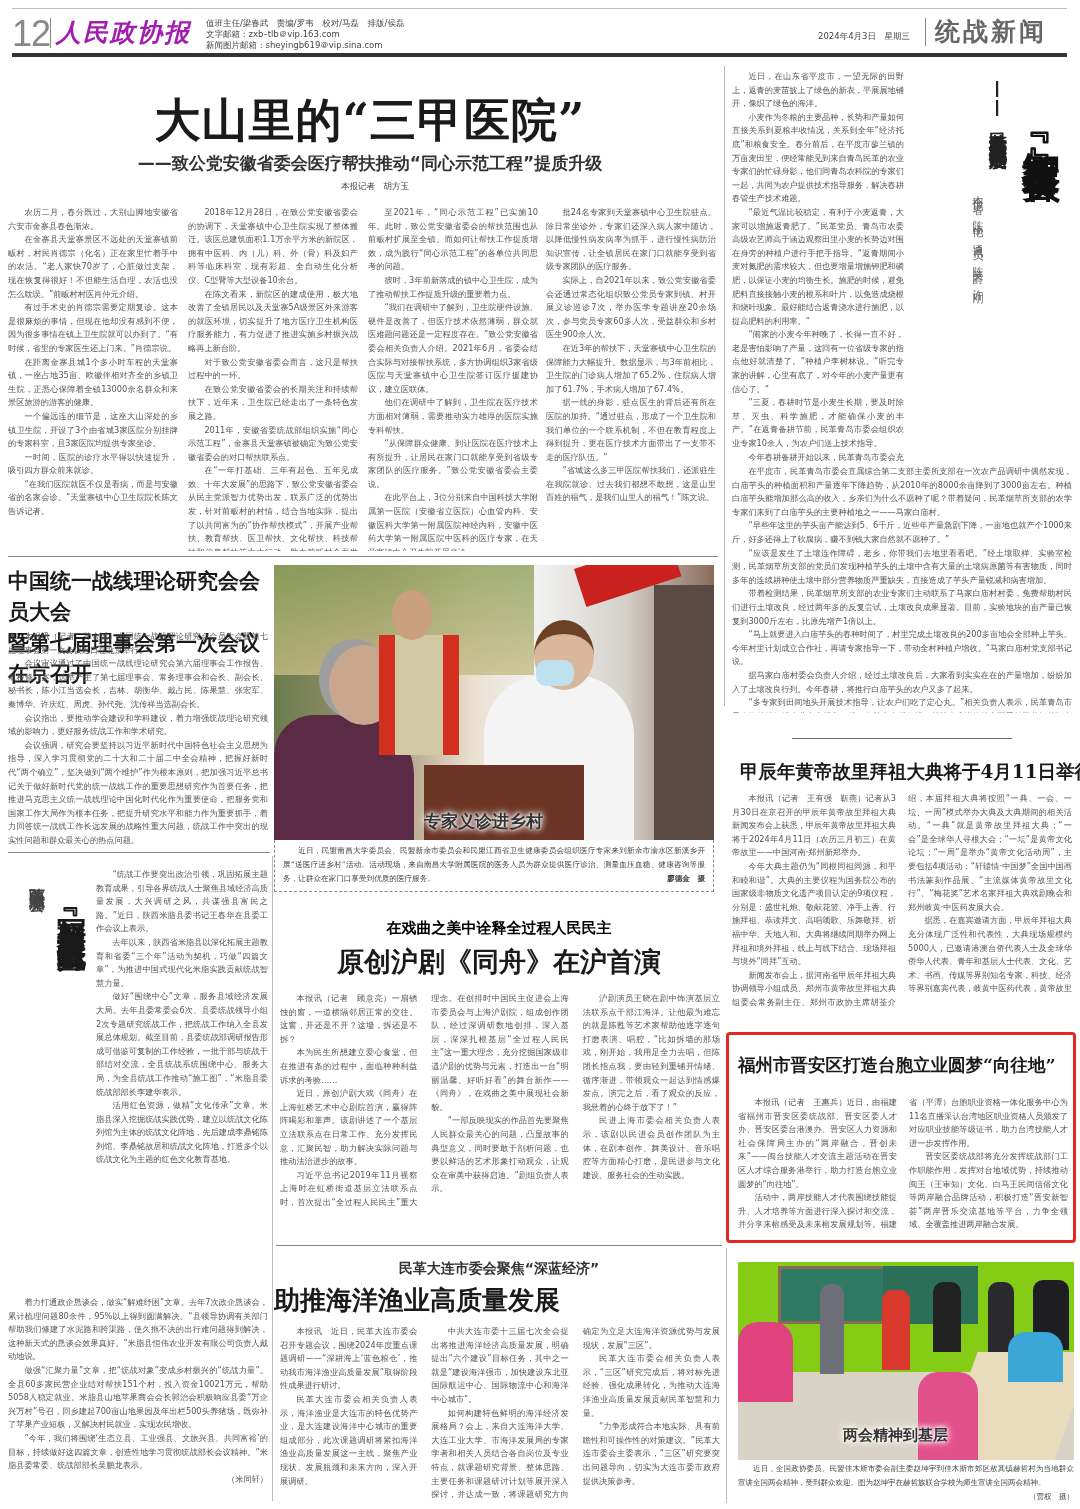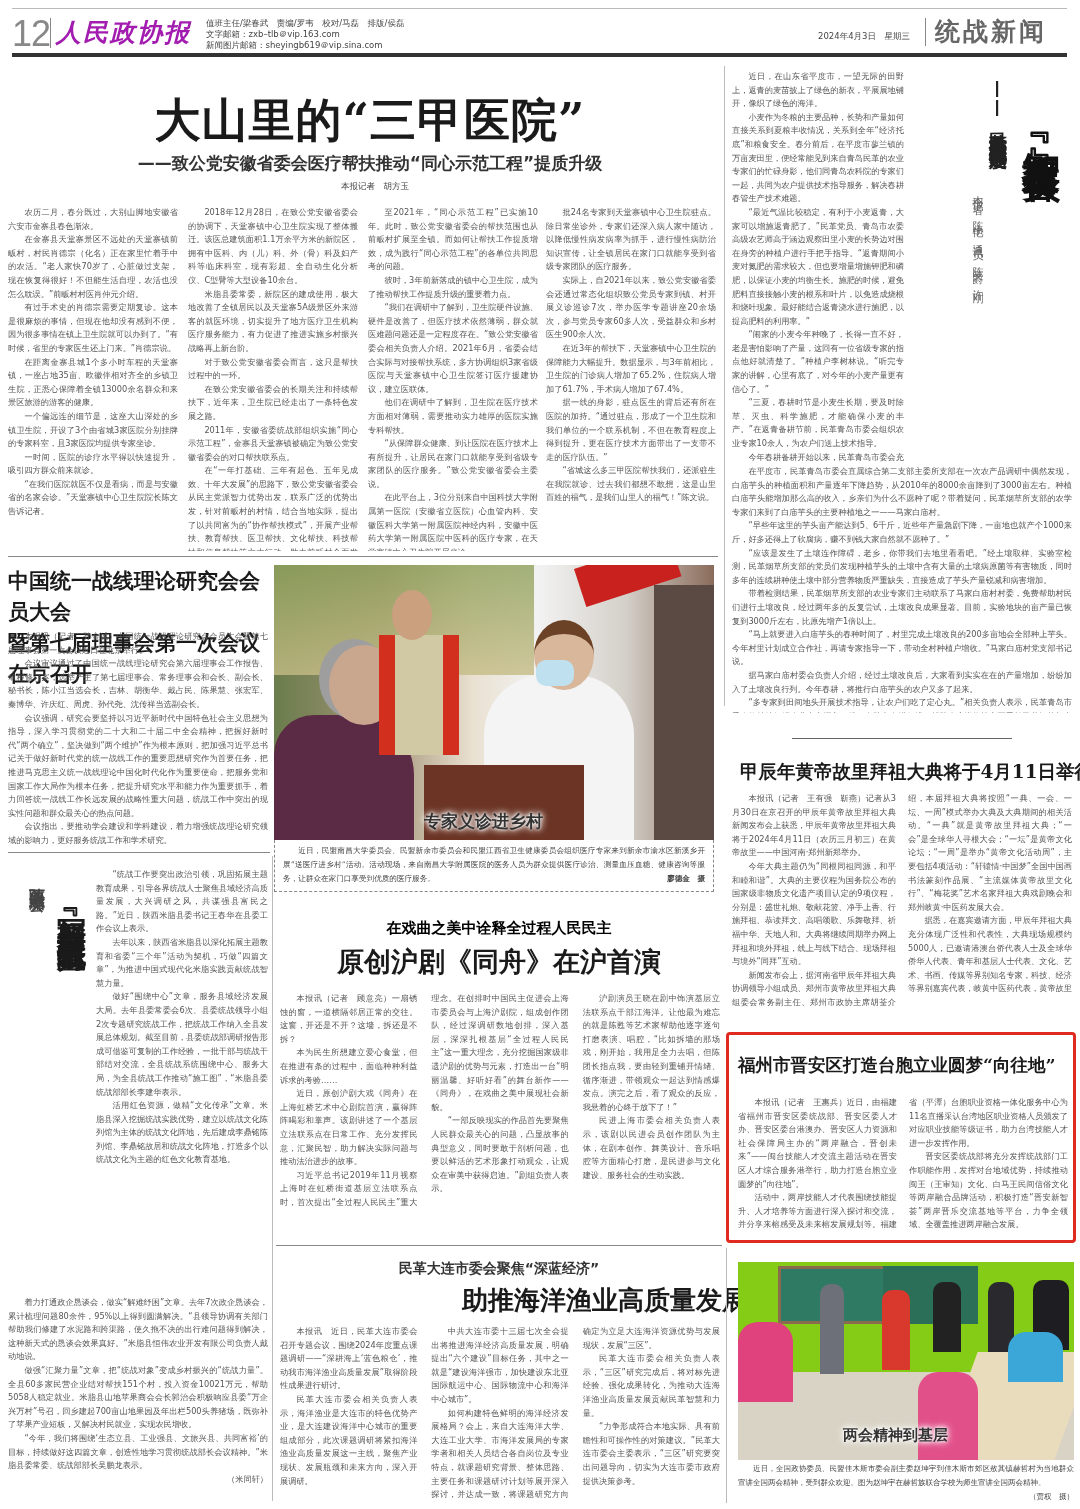--- a/index.html
+++ b/index.html
@@ -44,21 +44,21 @@
   <p>农历二月，春分既过，大别山脚地安徽省六安市金寨县春色渐浓。</p>
   <p>在金寨县天堂寨景区不远处的天堂寨镇前畈村，村民肖德宗（化名）正在家里忙着手中的农活。“老人家快70岁了，心脏做过支架，现在恢复得很好！不但能生活自理，农活也没怎么耽误。”前畈村村医肖仲元介绍。</p>
   <p>有过手术史的肖德宗需要定期复诊。这本是很麻烦的事情，但现在他却没有感到不便，因为很多事情在镇上卫生院就可以办到了。“有时候，省里的专家医生还上门来。”肖德宗说。</p>
   <p>在距离金寨县城1个多小时车程的天堂寨镇，一座占地35亩、欧徽伴相对齐全的乡镇卫生院，正悉心保障着全镇13000余名群众和来景区旅游的游客的健康。</p>
   <p>一个偏远连的细节是，这座大山深处的乡镇卫生院，开设了3个由省城3家医院分别挂牌的专家科室，且3家医院均提供专家坐诊。</p>
   <p>一时间，医院的诊疗水平得以快速提升，吸引四方群众前来就诊。</p>
   <p>“在我们医院就医不仅是看病，而是与安徽省的名家会诊。”天堂寨镇中心卫生院院长陈文告诉记者。</p>
 </div>
 <div class="col body-text" style="left:188px;top:206px;width:170px;height:345px;">
   <p>2018年12月28日，在致公党安徽省委会的协调下，天堂寨镇中心卫生院实现了整体搬迁。该医总建筑面积1.1万余平方米的新院区，拥有中医科、内（儿）科、外（骨）科及妇产科等临床科室，现有彩超、全自动生化分析仪、C型臂等大型设备10余台。</p>
-  <p>米脂县委常委，新院区的建成使用，极大地改善了全镇居民以及天堂寨5A级景区外来游客的就医环境，切实提升了地方医疗卫生机构医疗服务能力，有力促进了推进实施乡村振兴战略再上新台阶。</p>
+  <p>在陈文看来，新院区的建成使用，极大地改善了全镇居民以及天堂寨5A级景区外来游客的就医环境，切实提升了地方医疗卫生机构医疗服务能力，有力促进了推进实施乡村振兴战略再上新台阶。</p>
   <p>对于致公党安徽省委会而言，这只是帮扶过程中的一环。</p>
   <p>在致公党安徽省委会的长期关注和持续帮扶下，近年来，卫生院已经走出了一条特色发展之路。</p>
   <p>2011年，安徽省委统战部组织实施“同心示范工程”，金寨县天堂寨镇被确定为致公党安徽省委会的对口帮扶联系点。</p>
   <p>在“一年打基础、三年有起色、五年见成效、十年大发展”的思路下，致公党安徽省委会从民主党派智力优势出发，联系广泛的优势出发，针对前畈村的村情，结合当地实际，提出了以共同富为的“协作帮扶模式”，开展产业帮扶、教育帮扶、医卫帮扶、文化帮扶、科技帮扶和信息帮扶等六大行动，助力前畈村全面发展。</p>
 </div>
 <div class="col body-text" style="left:368px;top:206px;width:170px;height:345px;">
   <p>至2021年，“同心示范工程”已实施10年。此时，致公党安徽省委会的帮扶范围也从前畈村扩展至全镇。而如何让帮扶工作提质增效，成为践行“同心示范工程”的各单位共同思考的问题。</p>
   <p>彼时，3年前新落成的镇中心卫生院，成为了推动帮扶工作提质升级的重要着力点。</p>
   <p>“我们在调研中了解到，卫生院硬件设施、硬件是改善了，但医疗技术依然薄弱，群众就医难题问题还是一定程度存在。”致公党安徽省委会相关负责人介绍。2021年6月，省委会结合实际与对接帮扶系统，多方协调组织3家省级医院与天堂寨镇中心卫生院签订医疗援建协议，建立医联体。</p>
   <p>他们在调研中了解到，卫生院在医疗技术方面相对薄弱，需要推动实力雄厚的医院实施专科帮扶。</p>
@@ -98,22 +98,22 @@
 </div>
 
 <div class="hr" style="left:8px;top:556px;width:710px;height:1px;background:#888;"></div>
 <div class="abs serif" style="left:8px;top:565px;width:260px;font-size:21px;line-height:31px;font-weight:bold;color:#1a1a1a;">
   <div>中国统一战线理论研究会会员大会</div>
   <div>暨第七届理事会第一次会议在京召开</div>
 </div>
 <div class="col body-text" style="left:8px;top:630px;width:260px;height:215px;">
   <p>本报讯（记者　孙金诚）中国统一战线理论研究会会员大会暨第七届理事会第一次会议近日在北京举行。</p>
   <p>会议审议通过了中国统一战线理论研究会第六届理事会工作报告、章程修订案，选举产生了第七届理事会、常务理事会和会长、副会长、秘书长，陈小江当选会长，吉林、胡衡华、戴占民、陈果慧、张宏军、秦博华、许庆红、周虎、孙代尧、沈传祥当选副会长。</p>
+  <p>会议指出，要推动学会建设和学科建设，着力增强统战理论研究领域的影响力，更好服务统战工作和学术研究。</p>
   <p>会议强调，研究会要坚持以习近平新时代中国特色社会主义思想为指导，深入学习贯彻党的二十大和二十届二中全会精神，把握好新时代“两个确立”，坚决做到“两个维护”作为根本原则，把加强习近平总书记关于做好新时代党的统一战线工作的重要思想研究作为首要任务，把推进马克思主义统一战线理论中国化时代化作为重要使命，把服务党和国家工作大局作为根本任务，把提升研究水平和能力作为重要抓手，着力回答统一战线工作长远发展的战略性重大问题，统战工作中突出的现实性问题和群众最关心的热点问题。</p>
-  <p>会议指出，要推动学会建设和学科建设，着力增强统战理论研究领域的影响力，更好服务统战工作和学术研究。</p>
 </div>
 
 <div class="photo" style="left:274px;top:565px;width:440px;height:275px;background:linear-gradient(90deg,#6a7d4c 0%,#a39376 25%,#e9e0d0 45%,#f2f2f2 60%,#d4d0c9 80%,#8a6b5b 100%);">
 
   <div style="position:absolute;left:0;top:0;width:260px;height:110px;background:linear-gradient(180deg,#8fa15c,#c5bc86);opacity:.8;"></div>
 
   <div style="position:absolute;left:300px;top:4px;width:100px;height:40px;background:#c9211e;transform:rotate(-18deg);transform-origin:left top;"></div>
 
   <div style="position:absolute;left:380px;top:20px;width:60px;height:255px;background:#5b4a44;"></div>
 
@@ -179,21 +179,21 @@
 <div class="abs" style="left:726px;top:1032px;width:350px;height:211px;border:3px solid #e02a1f;border-radius:4px;"></div>
 <div class="abs serif" style="left:738px;top:1053px;width:330px;font-size:17.5px;line-height:24px;font-weight:bold;color:#1a1a1a;white-space:nowrap;">福州市晋安区打造台胞立业圆梦“向往地”</div>
 <div class="col body-text" style="left:738px;top:1096px;width:330px;height:140px;column-count:2;column-gap:12px;">
   <p>本报讯（记者　王惠兵）近日，由福建省福州市晋安区委统战部、晋安区委人才办、晋安区委台港澳办、晋安区人力资源和社会保障局主办的“两岸融合，晋创未来”——闽台技能人才交流主题活动在晋安区人才综合服务港举行，助力打造台胞立业圆梦的“向往地”。</p>
   <p>活动中，两岸技能人才代表围绕技能提升、人才培养等方面进行深入探讨和交流，并分享来榕感受及未来榕发展规划等。福建省（平潭）台胞职业资格一体化服务中心为11名直播采认台湾地区职业资格人员颁发了对应职业技能等级证书，助力台湾技能人才进一步发挥作用。</p>
   <p>晋安区委统战部将充分发挥统战部门工作职能作用，发挥对台地域优势，持续推动闽王（王审知）文化、白马王民间信俗文化等两岸融合品牌活动，积极打造“晋安新智荟”两岸晋乐交流基地等平台，力争全领域、全覆盖推进两岸融合发展。</p>
 </div>
 
 <div class="hr" style="left:276px;top:1245px;width:446px;height:1px;background:#888;"></div>
 <div class="abs" style="left:274px;top:1258px;width:450px;text-align:center;font-size:14px;line-height:20px;font-weight:bold;color:#333;">民革大连市委会聚焦“深蓝经济”</div>
-<div class="abs serif" style="left:274px;top:1283px;width:450px;text-align:right;font-size:26px;line-height:34px;font-weight:bold;color:#1a1a1a;margin-left:24px;">助推海洋渔业高质量发展</div>
+<div class="abs serif" style="left:274px;top:1283px;width:450px;text-align:left;font-size:26px;line-height:34px;font-weight:bold;color:#1a1a1a;">助推海洋渔业高质量发展</div>
 <div class="col body-text" style="left:280px;top:1325px;width:440px;height:180px;column-count:3;column-gap:14px;">
   <p>本报讯　近日，民革大连市委会召开专题会议，围绕2024年度重点课题调研——“深耕海上‘蓝色粮仓’，推动我市海洋渔业高质量发展”取得阶段性成果进行研讨。</p>
   <p>民革大连市委会相关负责人表示，海洋渔业是大连市的特色优势产业，是大连建设海洋中心城市的重要组成部分，此次课题调研将紧扣海洋渔业高质量发展这一主线，聚焦产业现状、发展瓶颈和未来方向，深入开展调研。</p>
   <p>中共大连市委十三届七次全会提出将推进海洋经济高质量发展，明确提出“六个建设”目标任务，其中之一就是“建设海洋强市，加快建设东北亚国际航运中心、国际物流中心和海洋中心城市”。</p>
   <p>如何构建特色鲜明的海洋经济发展格局？会上，来自大连海洋大学、大连工业大学、市海洋发展局的专家学者和相关人员结合各自岗位及专业特点，就课题研究背景、整体思路、主要任务和课题研讨计划等展开深入探讨，并达成一致，将课题研究方向确定为立足大连海洋资源优势与发展现状，发展“三区”。</p>
   <p>民革大连市委会相关负责人表示，“三区”研究完成后，将对标先进经验、强化成果转化，为推动大连海洋渔业高质量发展贡献民革智慧和力量。</p>
   <p>“力争形成符合本地实际、具有前瞻性和可操作性的对策建议。”民革大连市委会主委表示，“三区”研究要突出问题导向，切实为大连市委市政府提供决策参考。</p>
 
 </div>
 

